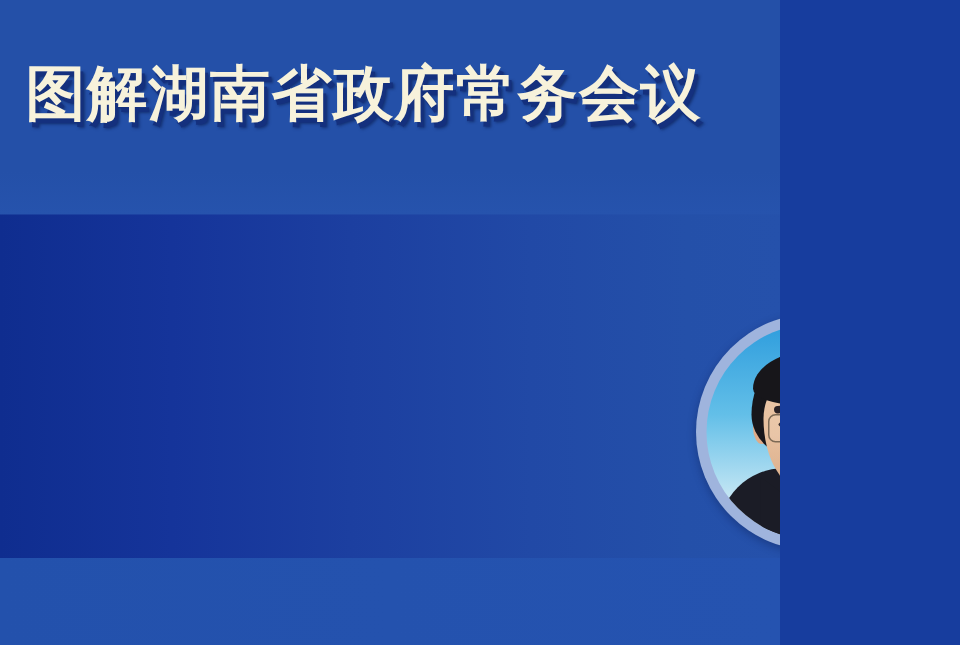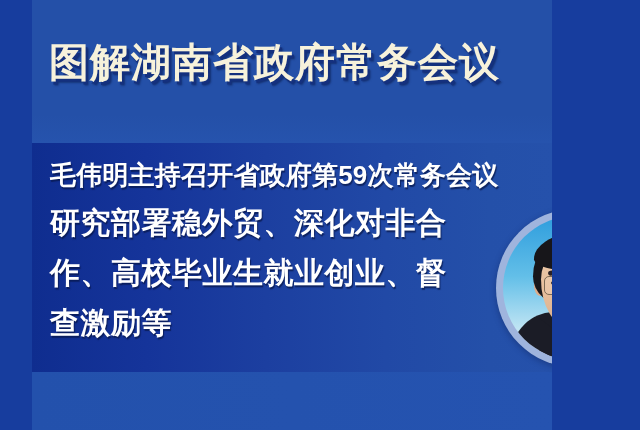--- a/index.html
+++ b/index.html
@@ -7,21 +7,20 @@
     padding: 0;
     background: #173d9e;
   }
   #poster {
     position: relative;
     width: 520px;
     height: 430px;
     overflow: hidden;
     font-family: "Liberation Sans", "DejaVu Sans", sans-serif;
     background: #2450a8;
-    margin-left: 32px;
   }
 
   
   .bg-base {
     position: absolute;
     inset: 0;
     background: linear-gradient(180deg, #2451a9 0%, #2551ab 33%, #2452ad 100%);
   }
   .bg-midband {
     position: absolute;
@@ -247,26 +246,20 @@
 
 <div id="poster">
 
   <div class="bg-base"></div>
   <div class="bg-topband"></div>
   <div class="bg-midband"></div>
   <div class="bg-bottomband"></div>
 
   <div class="headline">图解湖南省政府常务会议</div>
 
-  <div class="bodycopy">
-    <div class="line lead">毛伟明主持召开省政府第59次常务会议</div>
-    <div class="line">研究部署稳外贸、深化对非合</div>
-    <div class="line">作、高校毕业生就业创业、督</div>
-    <div class="line">查激励等</div>
-  </div>
 
   <div class="portrait">
     <div class="portrait-inner">
       <div class="ph-suit"></div>
       <div class="ph-shirt"></div>
       <div class="ph-tie"></div>
       <div class="ph-collar-l"></div>
       <div class="ph-collar-r"></div>
       <div class="ph-neck"></div>
       <div class="ph-ear l"></div>

